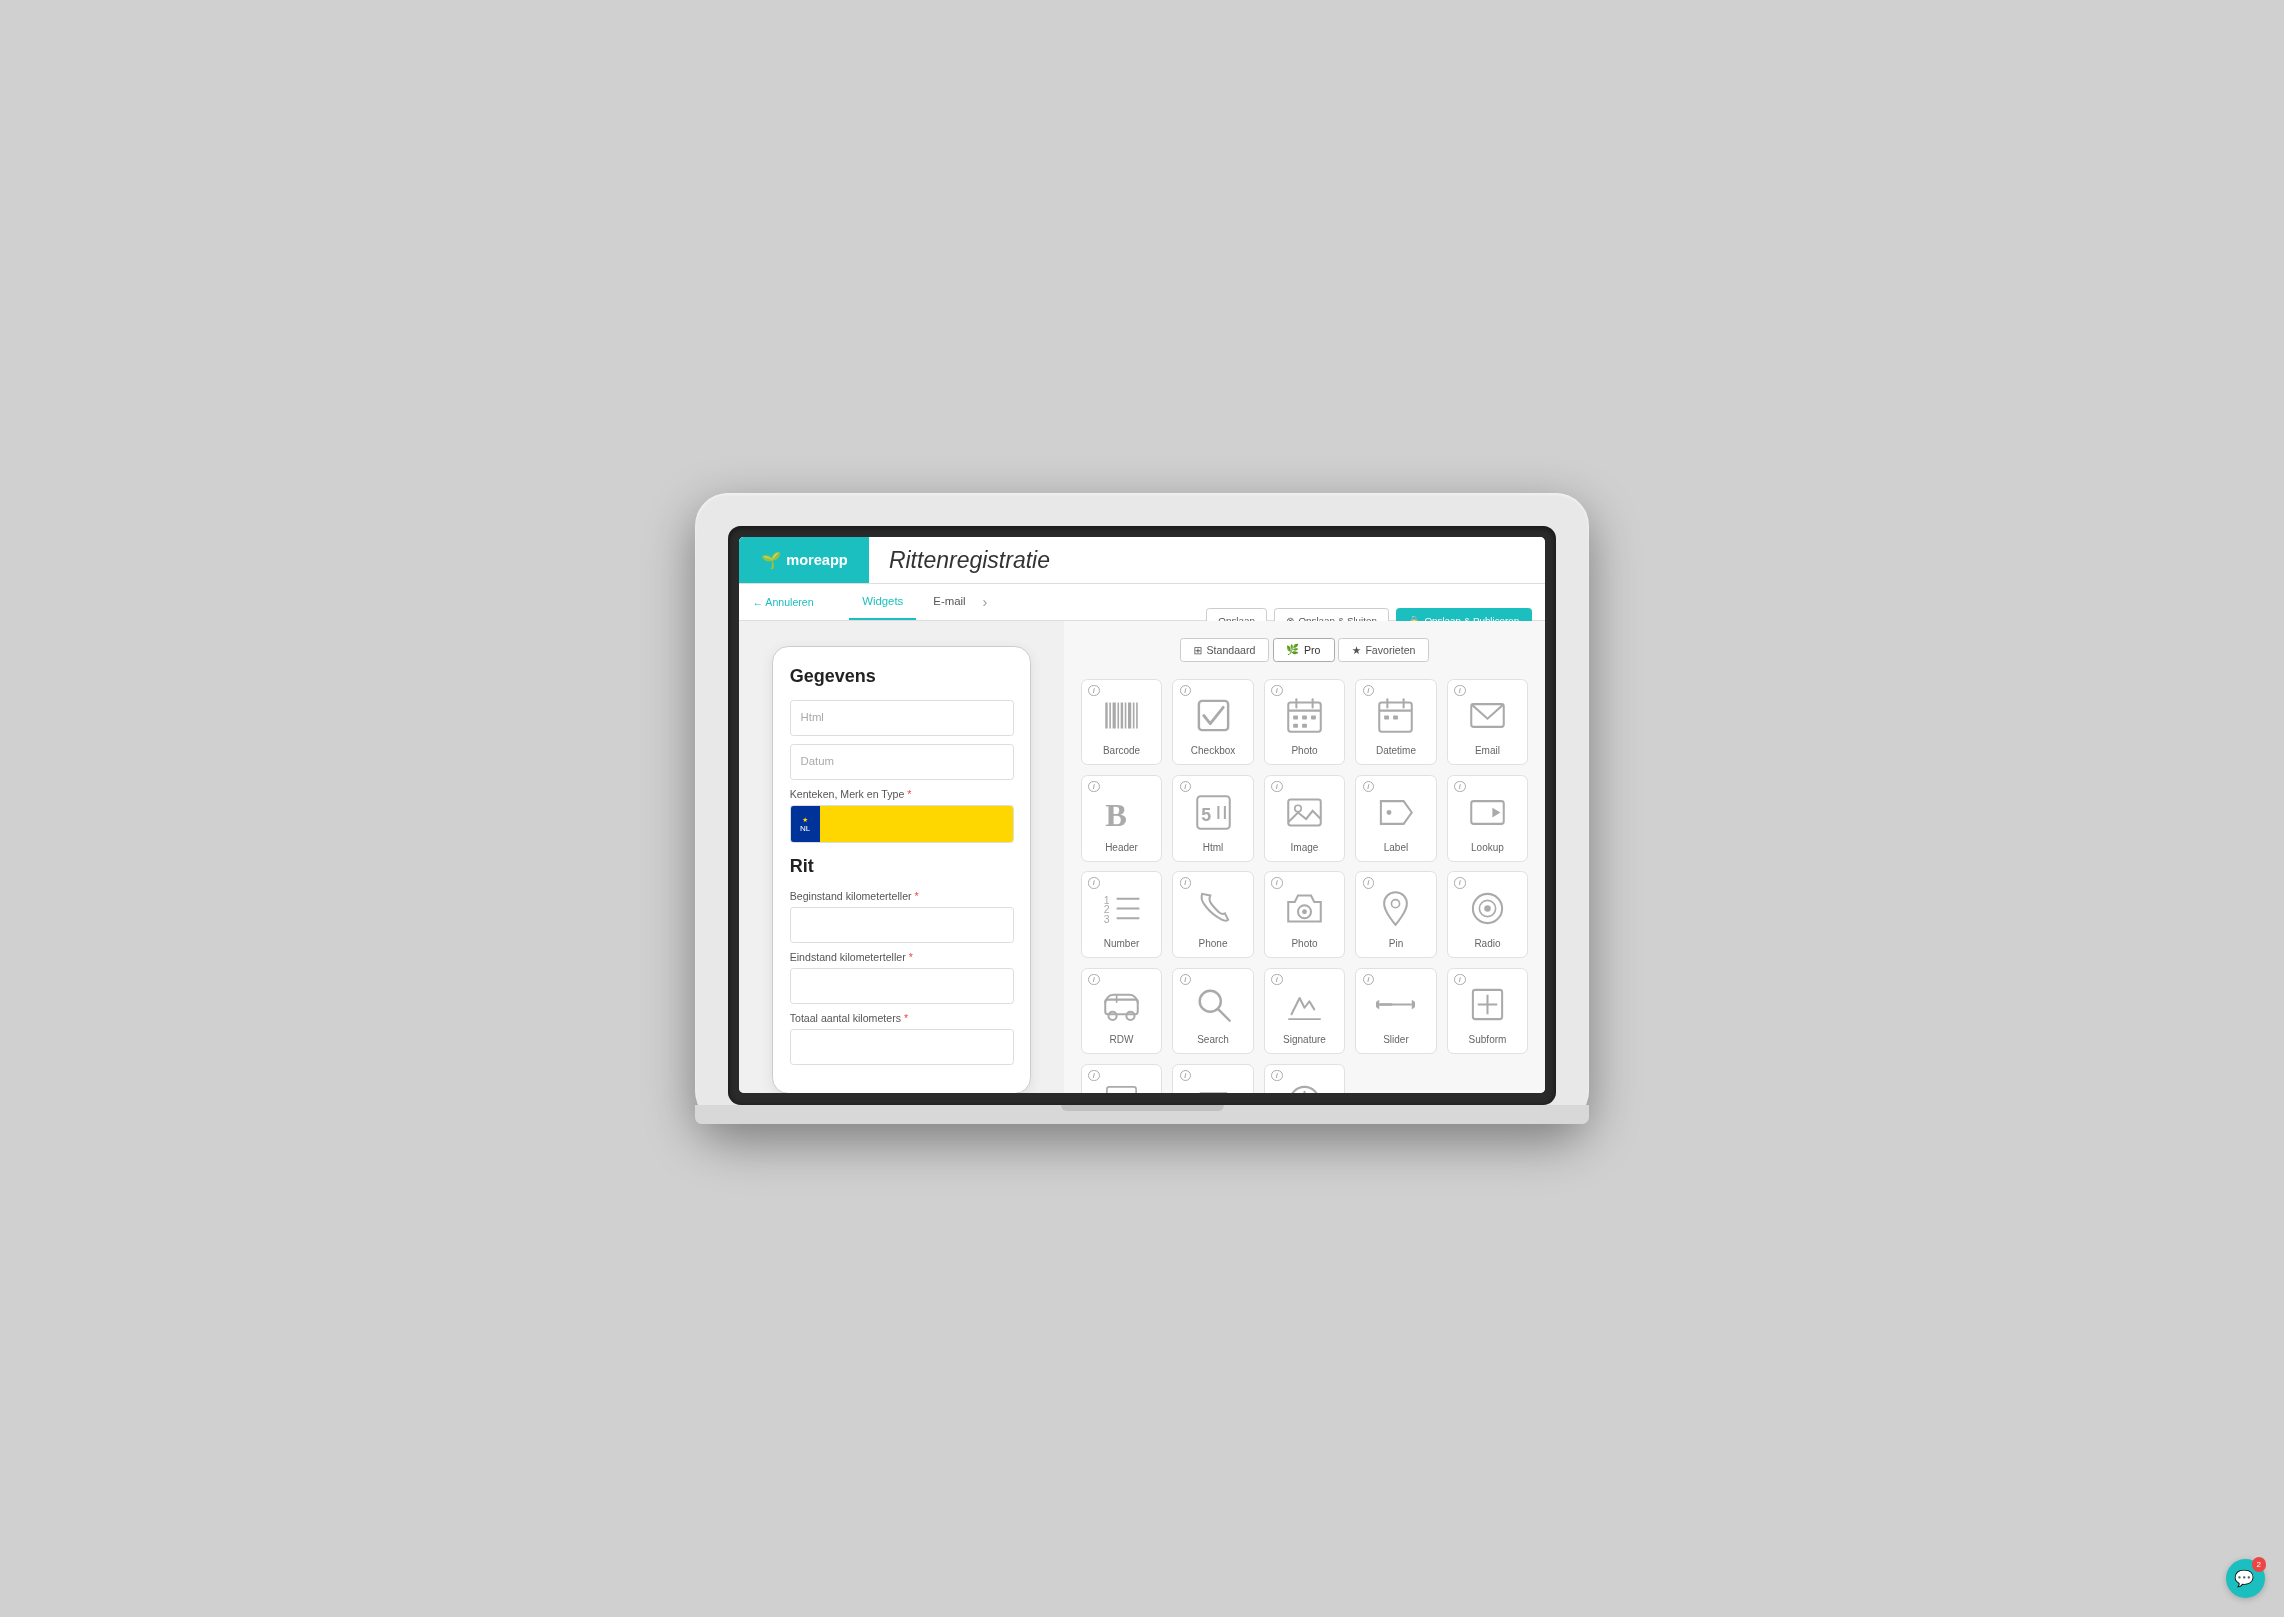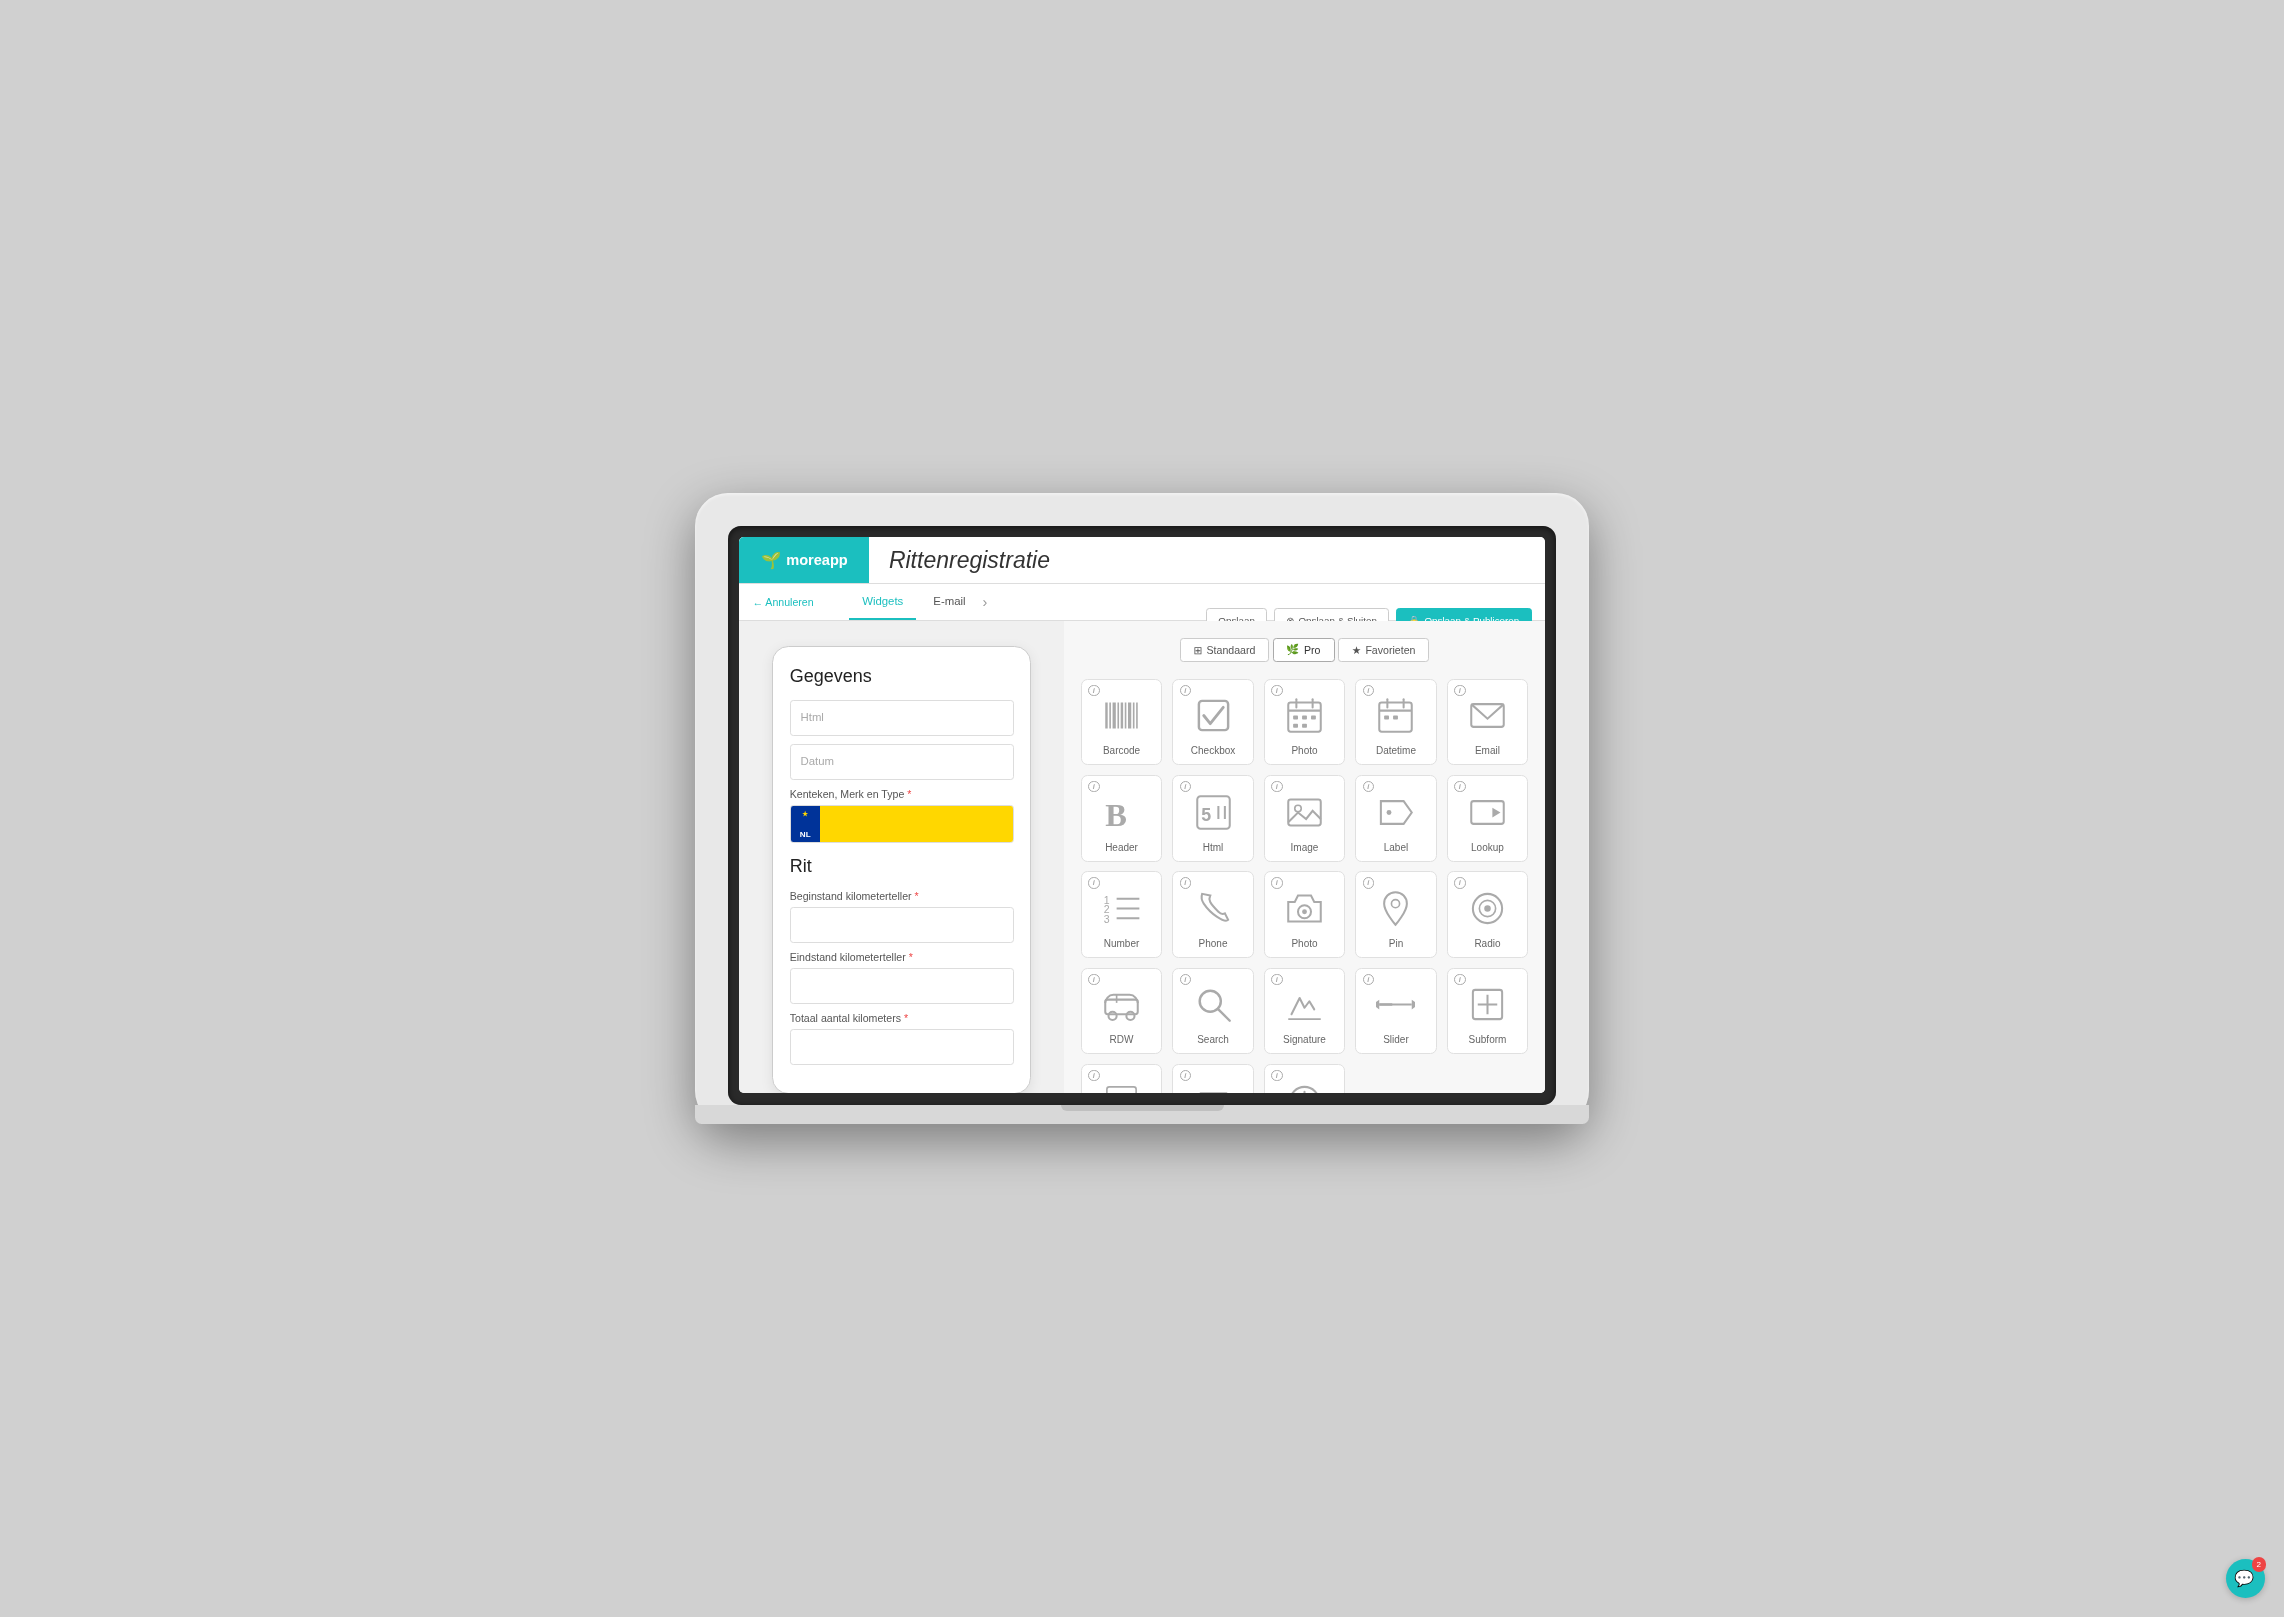--- a/index.html
+++ b/index.html
@@ -177,21 +177,21 @@
       background: white;
       border-radius: 16.3px;
       border: 1.6px solid #ccc;
       padding: 19.5px 16.3px;
       width: 260px;
       box-shadow: 0 3.3px 13px rgba(0,0,0,0.08);
     }
 
     .section-heading {
       font-size: 18px;
-      font-weight: 400;
+      font-weight: 700;
       color: #222;
       margin-bottom: 13px;
     }
 
     .form-field {
       border: 0.8px solid #ddd;
       border-radius: 3.3px;
       padding: 9.8px;
       margin-bottom: 8.1px;
       font-size: 11.4px;
@@ -207,24 +207,24 @@
       overflow: hidden;
       min-height: 36px;
     }
 
     .license-flag {
       background: #003399;
       color: white;
       display: flex;
       flex-direction: column;
       align-items: center;
-      justify-content: space-between;
+      justify-content: center;
       padding: 3.3px 6.5px;
       font-size: 8.1px;
-      font-weight: bold;
+      font-weight: normal;
       min-width: 29px;
     }
 
     .license-flag .stars {
       font-size: 6.5px;
       color: #FFD700;
     }
 
     .license-input {
       background: #FFD700;

